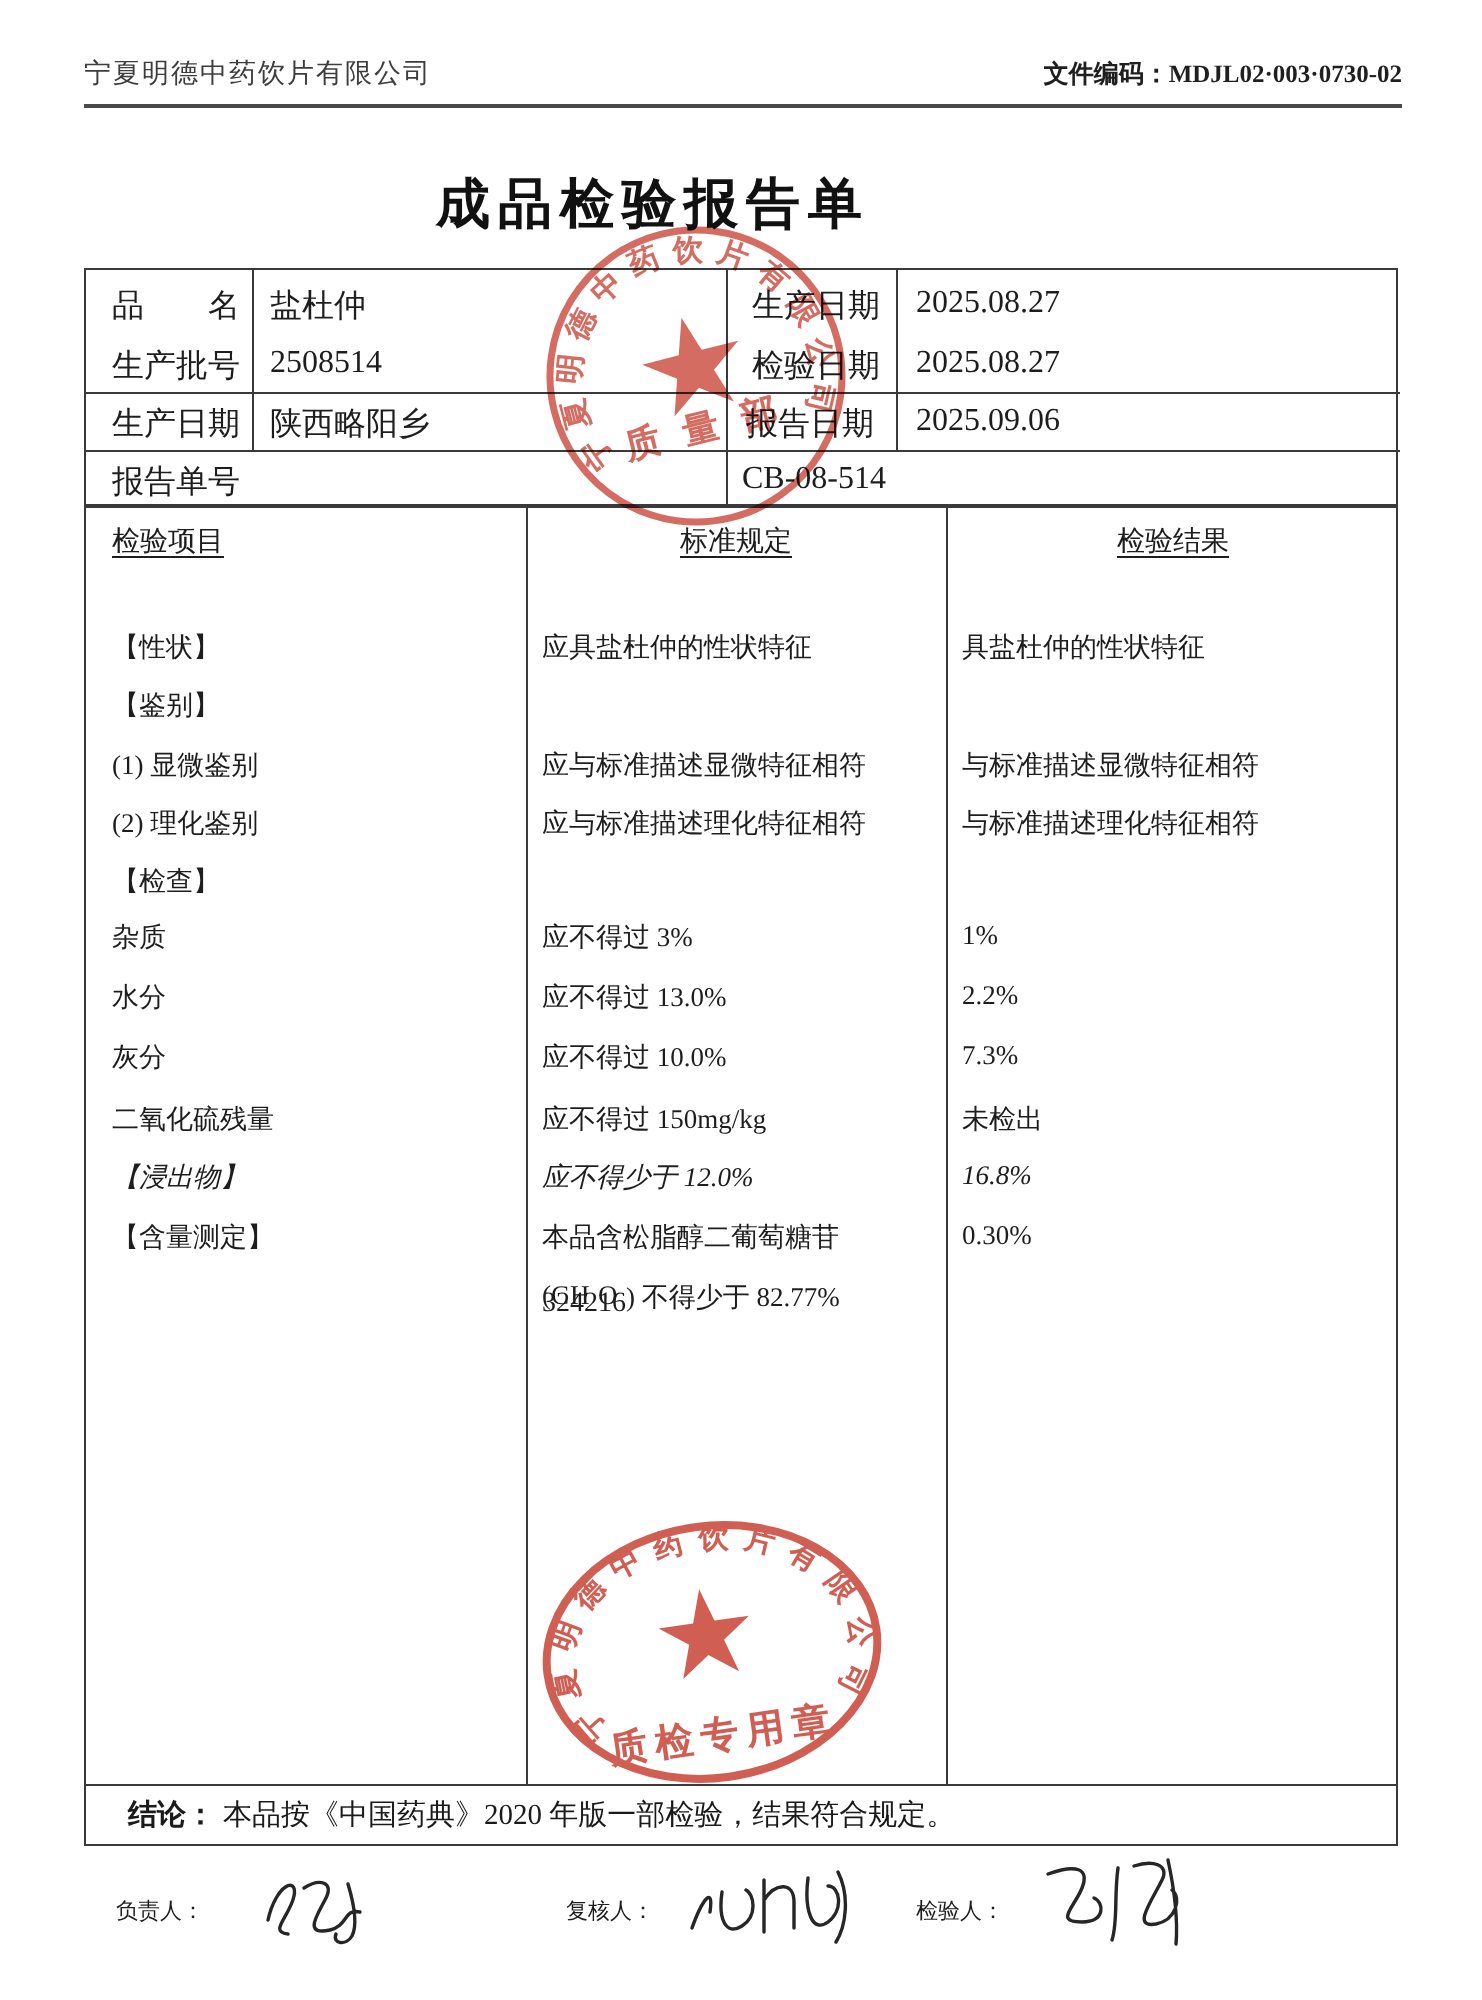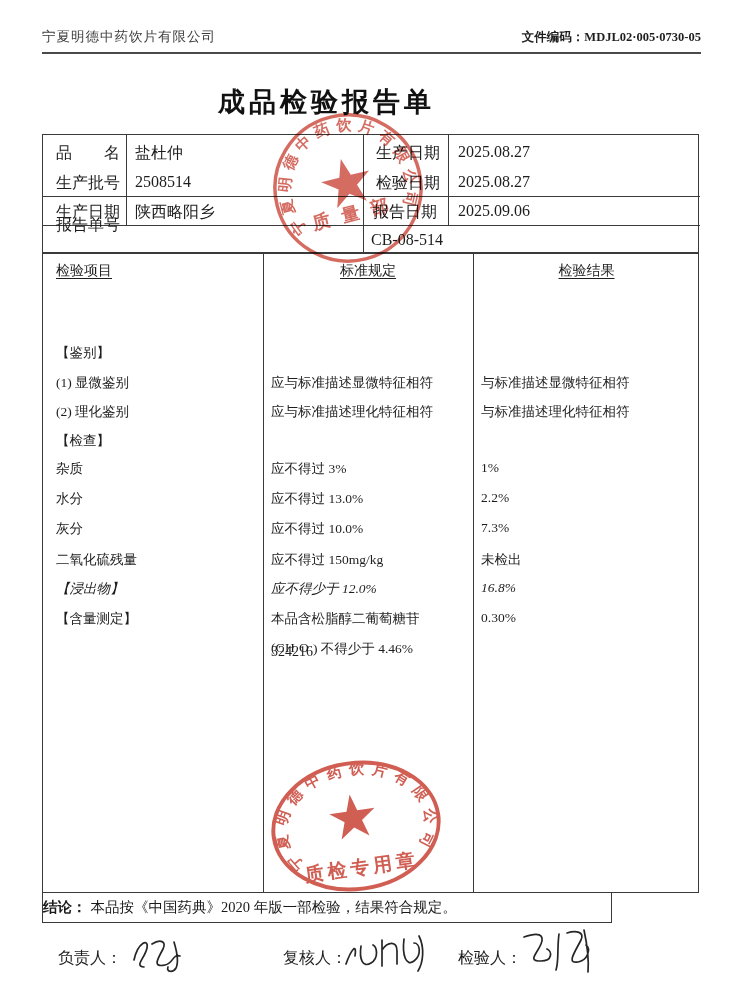--- a/index.html
+++ b/index.html
@@ -21,72 +21,77 @@
   .cell{position:absolute;font-size:16px;white-space:nowrap;color:#1d1d1d;}
   
   .main-table{left:42px;top:253px;width:657px;height:640px;border:1px solid #3a3a3a;box-sizing:border-box;}
   .col-div{position:absolute;top:0;width:1px;height:100%;background:#3a3a3a;}
   .th{position:absolute;top:8px;font-size:14px;text-decoration:underline;text-underline-offset:3px;color:#1d1d1d;}
   .trow{position:absolute;left:0;width:100%;height:18px;font-size:13.5px;color:#1d1d1d;}
   .trow span{position:absolute;white-space:nowrap;}
   .c1{left:13px;} .c2{left:228px;} .c3{left:438px;}
   sub.f{font-size:14px;line-height:0;}
   
-  .conclusion{left:42px;top:893px;width:570px;height:30px;border:1px solid #3a3a3a;border-top:none;box-sizing:border-box;display:flex;align-items:center;padding-left:0;font-size:14.5px;color:#1a1a1a;}
+  .conclusion{left:42px;top:893px;width:657px;height:30px;border:1px solid #3a3a3a;border-top:none;box-sizing:border-box;display:flex;align-items:center;padding-left:21px;font-size:14.5px;color:#1a1a1a;}
   .conclusion b{font-weight:bold;margin-right:4px;}
   
-  .sig-label{font-size:16px;color:#1d1d1d;white-space:nowrap;}
+  .sig-label{font-size:11px;color:#1d1d1d;white-space:nowrap;}
   .sig-svg{position:absolute;}
   .sig-svg path{stroke:#262626;stroke-width:1.7;fill:none;stroke-linecap:round;stroke-linejoin:round;}
   
   .stamp{position:absolute;pointer-events:none;mix-blend-mode:multiply;}
 </style>
 </head>
 <body>
 
 <div class="abs company-name">宁夏明德中药饮片有限公司</div>
 <div class="abs file-code">
-  <span>文件编码：</span><span>MDJL02·005·0730-05</span>
+  <span>文件编码：</span><span>MDJL02·003·0730-02</span>
 </div>
 <div class="abs header-rule"></div>
 
 <div class="abs doc-title">成品检验报告单</div>
 
 <div class="abs info-table">
 
   <div class="line" style="left:83px;top:0;width:1px;height:90px;"></div>
   <div class="line" style="left:320px;top:0;width:1px;height:119px;"></div>
   <div class="line" style="left:405px;top:0;width:1px;height:90px;"></div>
   <div class="line" style="left:0;top:61px;width:657px;height:1px;"></div>
   <div class="line" style="left:0;top:90px;width:657px;height:1px;"></div>
 
   <div class="cell" style="left:13px;top:8px;">品　　名</div>
   <div class="cell" style="left:92px;top:8px;">盐杜仲</div>
   <div class="cell" style="left:13px;top:38px;">生产批号</div>
   <div class="cell" style="left:92px;top:38px;">2508514</div>
   <div class="cell" style="left:13px;top:67px;">生产日期</div>
   <div class="cell" style="left:92px;top:67px;">陕西略阳乡</div>
-  <div class="cell" style="left:13px;top:80px;text-align:right;">报告单号</div>
+  <div class="cell" style="left:13px;top:96px;text-align:right;">报告单号</div>
   <div class="cell" style="left:328px;top:96px;">CB-08-514</div>
   <div class="cell" style="left:333px;top:8px;">生产日期</div>
   <div class="cell" style="left:415px;top:8px;">2025.08.27</div>
   <div class="cell" style="left:333px;top:38px;">检验日期</div>
   <div class="cell" style="left:415px;top:38px;">2025.08.27</div>
   <div class="cell" style="left:330px;top:67px;">报告日期</div>
   <div class="cell" style="left:415px;top:67px;">2025.09.06</div>
 </div>
 
 <div class="abs main-table">
   <div class="col-div" style="left:220px;"></div>
   <div class="col-div" style="left:430px;"></div>
 
   <div class="th" style="left:13px;text-align:right;">检验项目</div>
   <div class="th" style="left:220px;width:210px;text-align:center;">标准规定</div>
   <div class="th" style="left:430px;width:227px;text-align:center;">检验结果</div>
 
+  <div class="trow" style="top:61px;">
+      <span class="c1">【性状】</span>
+      <span class="c2">应具盐杜仲的性状特征</span>
+      <span class="c3">具盐杜仲的性状特征</span>
+    </div>
   <div class="trow" style="top:90px;">
       <span class="c1">【鉴别】</span>
       <span class="c2"></span>
       <span class="c3"></span>
     </div>
   <div class="trow" style="top:120px;">
       <span class="c1">(1) 显微鉴别</span>
       <span class="c2">应与标准描述显微特征相符</span>
       <span class="c3">与标准描述显微特征相符</span>
     </div>
@@ -124,21 +129,21 @@
       <span class="c1">【浸出物】</span>
       <span class="c2">应不得少于 12.0%</span>
       <span class="c3">16.8%</span>
     </div>
   <div class="trow" style="top:356px;">
       <span class="c1">【含量测定】</span>
       <span class="c2">本品含松脂醇二葡萄糖苷</span>
       <span class="c3">0.30%</span>
     </div>
   <div class="trow" style="top:386px;">
-    <span class="c2"><span>(C</span><sub class="f">32</sub><span>H</span><sub class="f">42</sub><span>O</span><sub class="f">16</sub><span>) 不得少于 4.46%</span></span>
+    <span class="c2"><span>(C</span><sub class="f">32</sub><span>H</span><sub class="f">42</sub><span>O</span><sub class="f">16</sub><span>) 不得少于 82.77%</span></span>
   </div>
 </div>
 
 <div class="abs conclusion">
   <b>结论：</b>
   <span>本品按《中国药典》2020 年版一部检验，结果符合规定。</span>
 </div>
 
 <div class="abs sig-label" style="left:58px;top:948px;">负责人：</div>
 <div class="abs sig-label" style="left:283px;top:948px;">复核人：</div>

